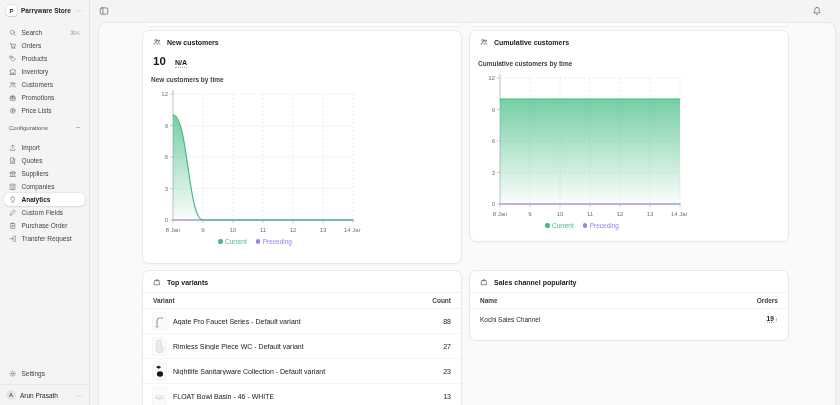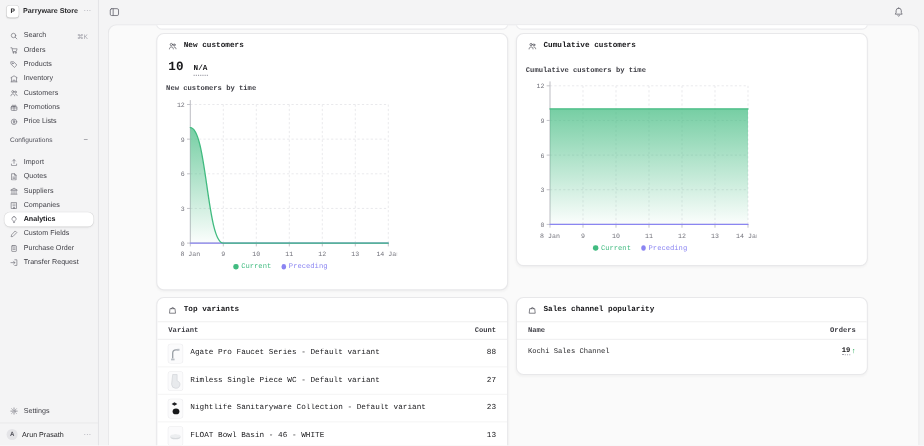--- a/index.html
+++ b/index.html
@@ -29,21 +29,21 @@
   .user-name { font-size:6.5px; color:#27272a; flex:1; white-space:nowrap; overflow:hidden; }
 
   
   .topbar { position:absolute; left:90px; right:0; top:0; height:22px; display:flex; align-items:center; }
   .icon-btn { background:none; border:none; cursor:pointer; padding:2px; }
   .icon-btn svg path, .icon-btn svg rect { stroke:#71717a; fill:none; stroke-width:1.3; stroke-linecap:round; stroke-linejoin:round; }
   .toggle-btn { margin-left:7px; }
   .bell-btn { margin-left:auto; margin-right:16px; }
 
   
-  .panel { position:absolute; left:98px; top:22px; width:738px; height:383px; background:#fafafa; border:1px solid #e7e7e9; border-bottom:none; border-radius:8px 8px 0 0; overflow:hidden;font-family:Liberation Mono, monospace; }
+  .panel { position:absolute; left:98px; top:22px; width:738px; height:383px; background:#fafafa; border:1px solid #e7e7e9; border-bottom:none; border-radius:8px 8px 0 0; overflow:hidden; }
   .card-partial { position:absolute; top:-2px; width:320px; height:6px; background:#fff; border:1px solid #ececee; border-radius:0 0 5px 5px; }
   .card { position:absolute; background:#fff; border:1px solid #e8e8ea; border-radius:7px; box-shadow:0 1px 2px rgba(0,0,0,.03); overflow:hidden; }
   .card-1 { left:43px;  top:7px;   width:320px; height:234px; }
   .card-2 { left:370px; top:7px;   width:320px; height:212px; }
   .card-3 { left:43px;  top:247px; width:320px; height:210px; }
   .card-4 { left:370px; top:247px; width:320px; height:71px; }
 
   .card-head { display:flex; align-items:center; gap:6px; padding:7px 10px 6px 10px; }
   .card-head .ci { width:8px; height:8px; flex:none; }
   .card-head .ci path, .card-head .ci circle { stroke:#52525b; fill:none; stroke-width:1.3; stroke-linecap:round; stroke-linejoin:round; }

